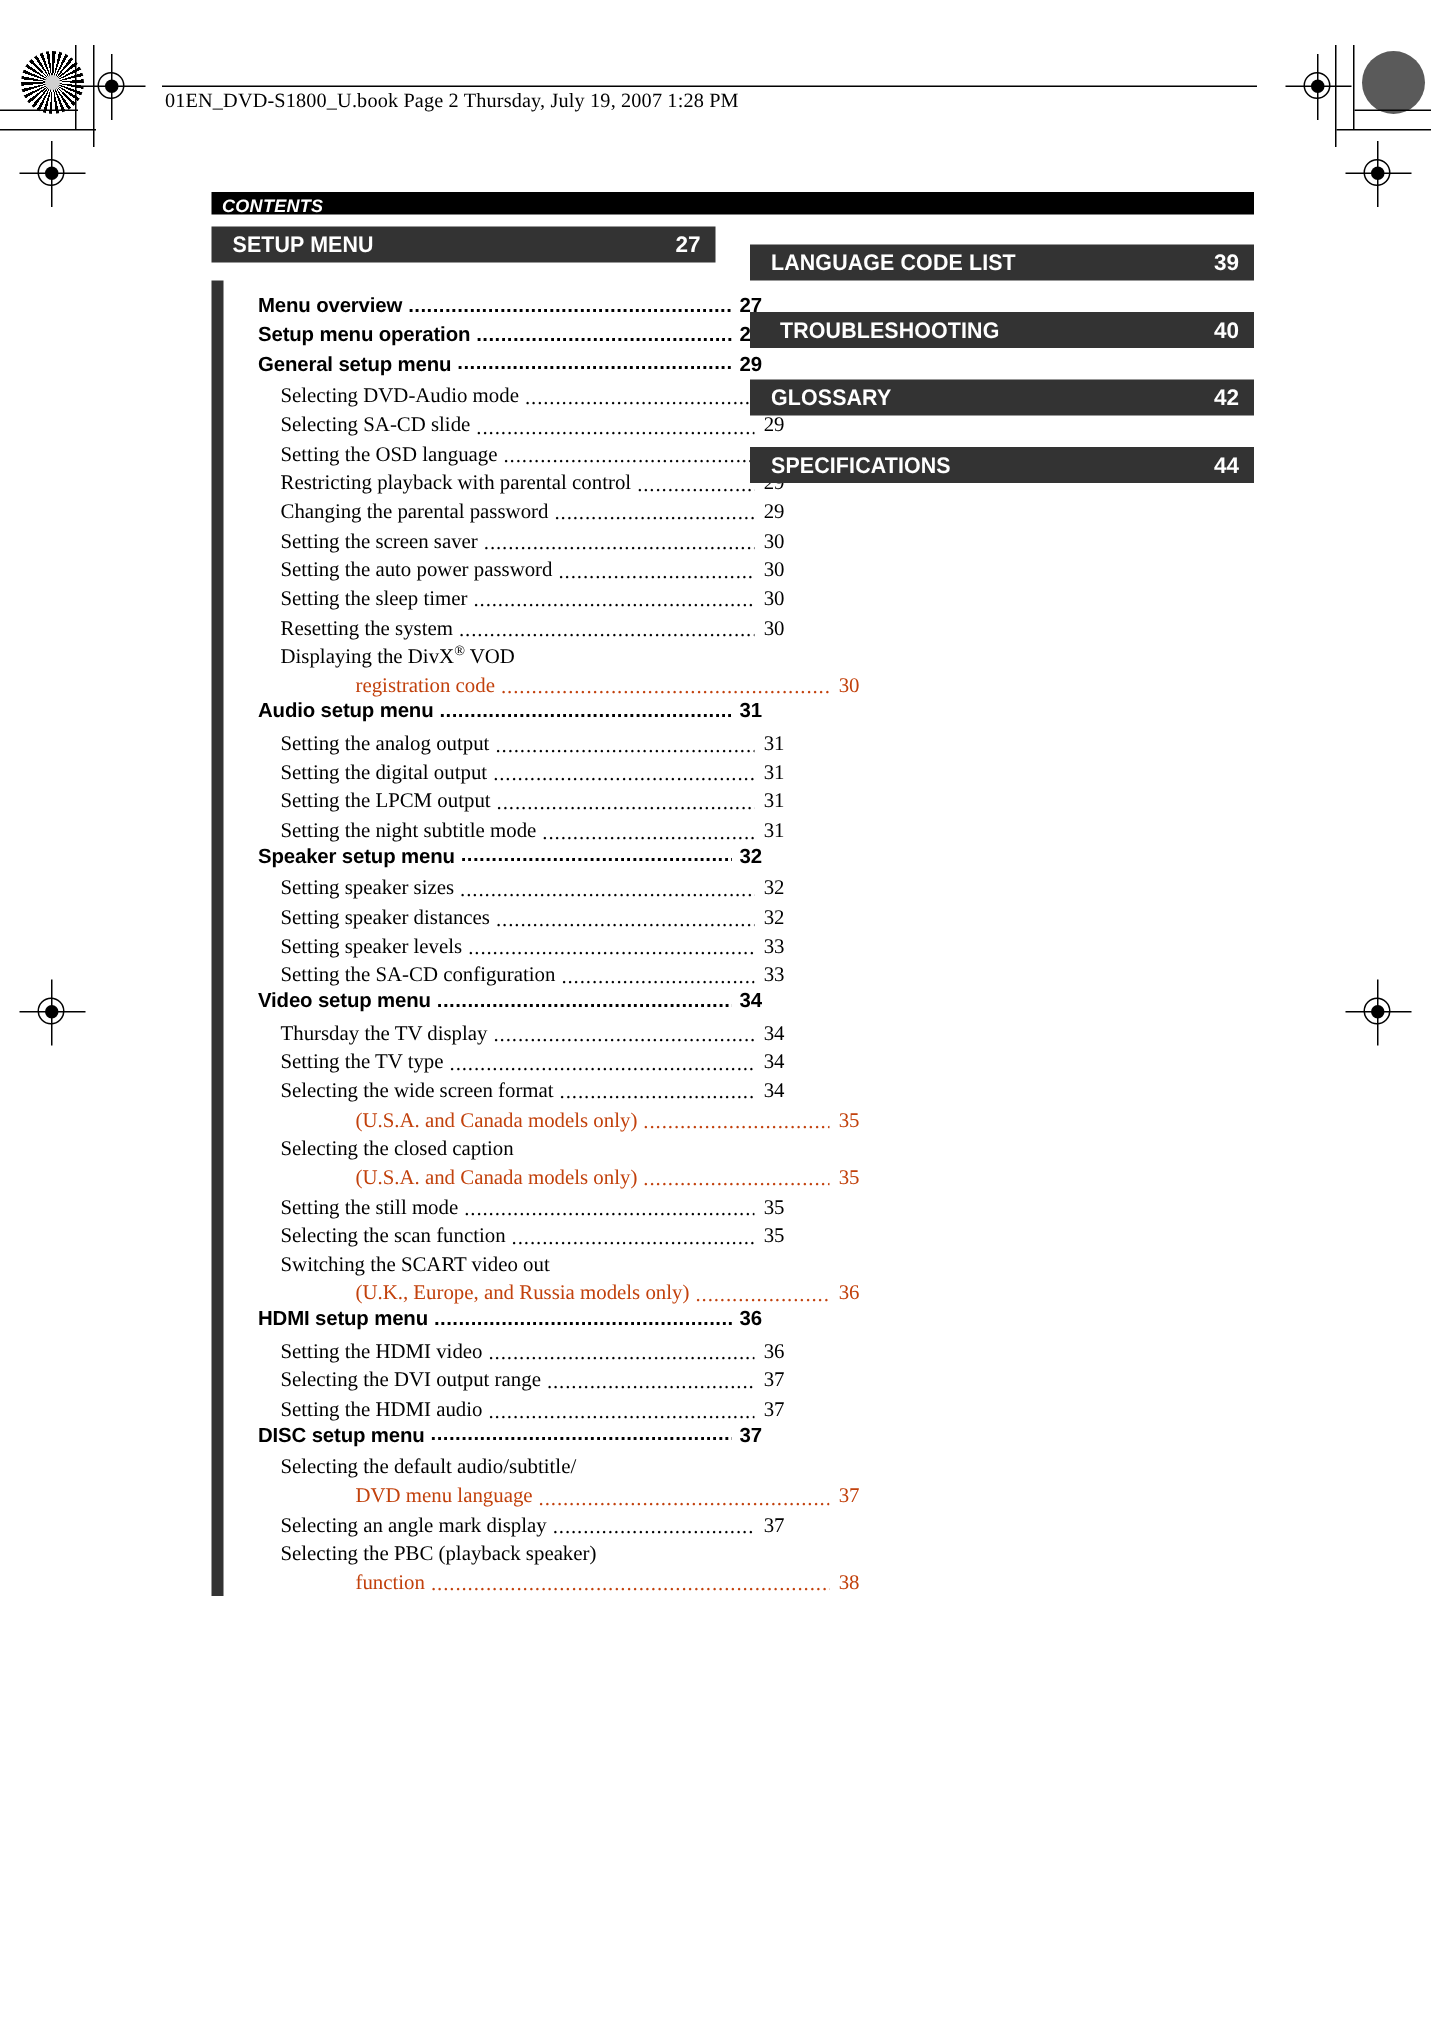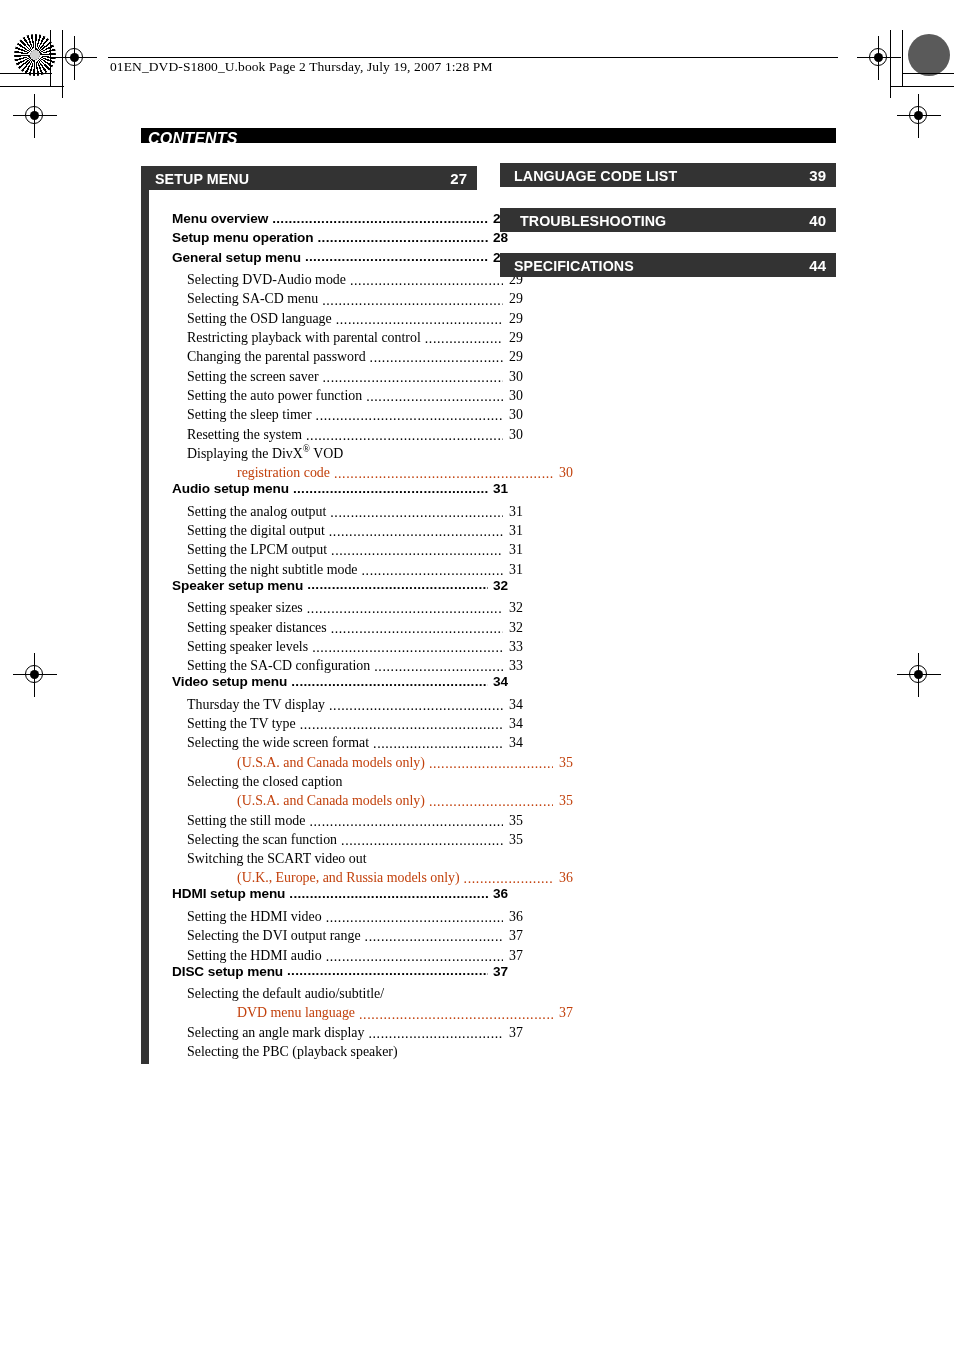--- a/index.html
+++ b/index.html
@@ -100,30 +100,30 @@
     height: 15px;
     background: #000000;
   }
   .contents-bar span {
     position: absolute;
     left: 7px;
     top: 2px;
     font-family: "Liberation Sans", sans-serif;
     font-style: italic;
     font-weight: bold;
-    font-size: 16px;
+    font-size: 12px;
     color: #ffffff;
     letter-spacing: 0.2px;
   }
 
   
   .col-left {
     position: absolute;
     left: 141px;
-    top: 166px;
+    top: 151px;
     width: 336px;
   }
   .col-right {
     position: absolute;
     left: 500px;
     top: 163px;
     width: 336px;
   }
 
   
@@ -387,21 +387,21 @@
           <span class="txt">General setup menu</span>
           <span class="dots">........................................................................................................................</span>
           <span class="pg">29</span>
         </div>
         <div class="toc-row lvl2">
           <span class="txt">Selecting DVD-Audio mode</span>
           <span class="dots">........................................................................................................................</span>
           <span class="pg">29</span>
         </div>
         <div class="toc-row lvl2">
-          <span class="txt">Selecting SA-CD menu</span>
+          <span class="txt">Selecting SA-CD slide</span>
           <span class="dots">........................................................................................................................</span>
           <span class="pg">29</span>
         </div>
         <div class="toc-row lvl2">
           <span class="txt">Setting the OSD language</span>
           <span class="dots">........................................................................................................................</span>
           <span class="pg">29</span>
         </div>
         <div class="toc-row lvl2">
           <span class="txt">Restricting playback with parental control</span>
@@ -412,21 +412,21 @@
           <span class="txt">Changing the parental password</span>
           <span class="dots">........................................................................................................................</span>
           <span class="pg">29</span>
         </div>
         <div class="toc-row lvl2">
           <span class="txt">Setting the screen saver</span>
           <span class="dots">........................................................................................................................</span>
           <span class="pg">30</span>
         </div>
         <div class="toc-row lvl2">
-          <span class="txt">Setting the auto power function</span>
+          <span class="txt">Setting the auto power password</span>
           <span class="dots">........................................................................................................................</span>
           <span class="pg">30</span>
         </div>
         <div class="toc-row lvl2">
           <span class="txt">Setting the sleep timer</span>
           <span class="dots">........................................................................................................................</span>
           <span class="pg">30</span>
         </div>
         <div class="toc-row lvl2">
           <span class="txt">Resetting the system</span>
@@ -609,20 +609,24 @@
   <div class="col-right" id="right-col">
       <div class="sec-bar">
         <span class="sec-title">LANGUAGE CODE LIST</span>
         <span class="sec-page">39</span>
       </div>
       <div class="sec-bar indent">
         <span class="sec-title">TROUBLESHOOTING</span>
         <span class="sec-page">40</span>
       </div>
       <div class="sec-bar">
+        <span class="sec-title">GLOSSARY</span>
+        <span class="sec-page">42</span>
+      </div>
+      <div class="sec-bar">
         <span class="sec-title">SPECIFICATIONS</span>
         <span class="sec-page">44</span>
       </div>
     </div>
 
   <div class="folio">
     <span class="num">2</span>
     <span class="lang">En</span>
   </div>
 

